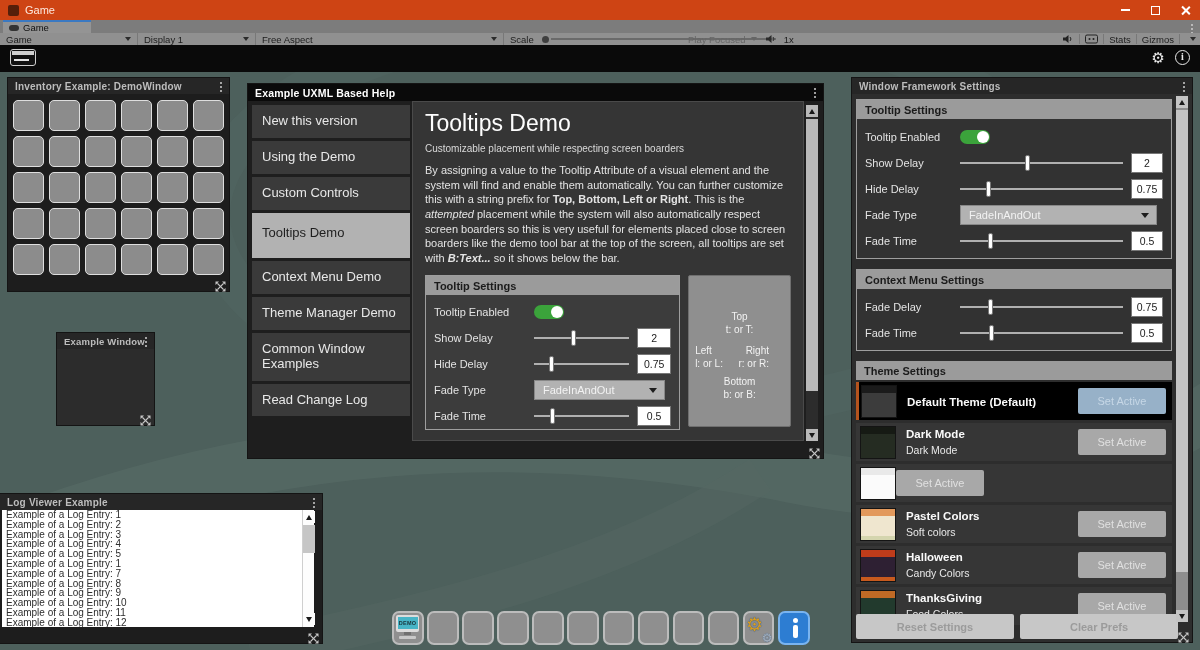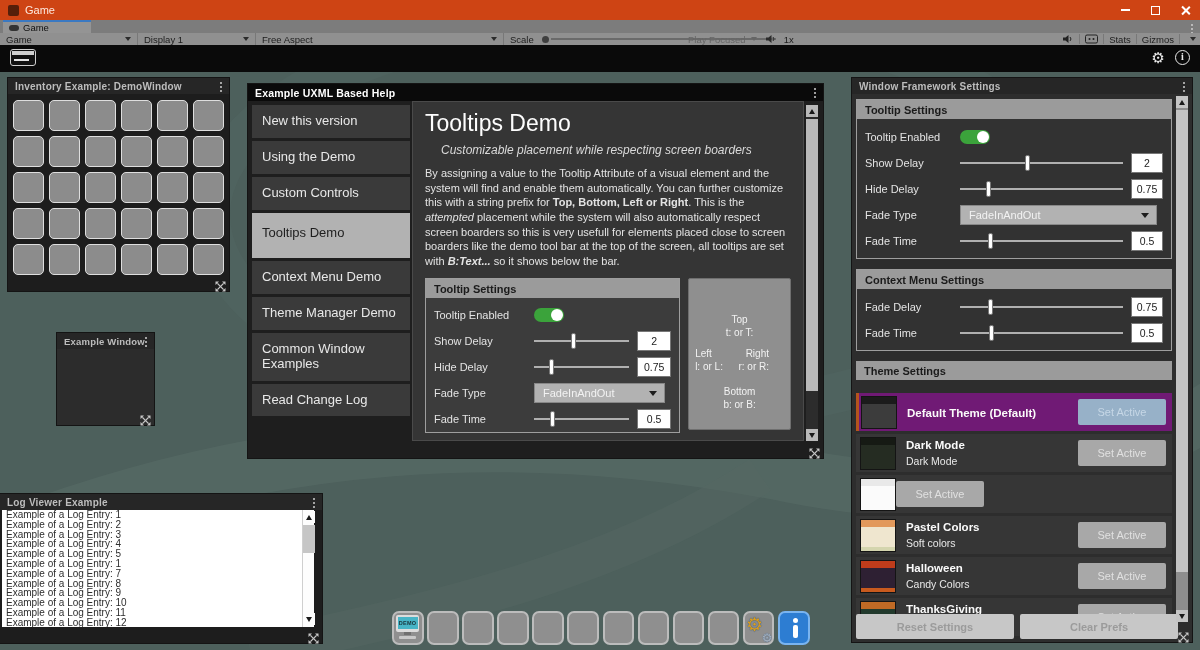--- a/index.html
+++ b/index.html
@@ -54,55 +54,55 @@
   #examplewin .fw-title{font-size:9.5px;}
   
   #help{left:248px;top:84px;width:575px;height:374px;background:#1e1e1e;}
   #help .fw-header{height:17px;background:#0a0a0a;}
   #help .fw-title{color:#fff;font-size:10.5px;}
   .help-menu{position:absolute;left:4px;top:21px;width:158px;display:flex;flex-direction:column;gap:3px;}
   .menu-item{background:#3a3a3a;color:#e8e8e8;font-size:13px;padding:9px 10px;line-height:1.15;}
   .menu-item.sel{background:#b2b2b2;color:#1e1e1e;padding:13px 10px 17px 10px;}
   .help-content{position:absolute;left:164px;top:17px;width:392px;height:340px;background:#353535;border:1px solid #4a4a4a;box-sizing:border-box;padding:6px 12px;color:#e3e3e3;overflow:hidden;}
   .hc-h1{font-size:23px;color:#fdfdfd;margin:2px 0 6px 0;}
-  .hc-sub{font-size:12px;color:#d9d9d9;margin:0 0 9px 16px;font-style:italic;}
+  .hc-sub{font-size:10px;color:#d9d9d9;margin:0 0 9px 0;}
   .hc-p{font-size:11px;line-height:1.33;margin:0 0 10px 0;}
   .hc-row{display:flex;gap:8px;}
   .tpanel{width:268px;border:1px solid #9e9e9e;background:#3c3c3c;box-sizing:border-box;}
   .tpanel-hdr,.sec-hdr{height:19px;background:#9b9b9b;color:#1b1b1b;font-size:11px;font-weight:bold;display:flex;align-items:center;padding-left:8px;box-sizing:border-box;}
   .trow{display:flex;align-items:center;height:24px;padding:1px 8px;}
   .trow .lbl{flex:0 0 100px;font-size:11px;color:#e3e3e3;}
   .toggle{width:30px;height:14px;border-radius:8px;position:relative;}
   .toggle::after{content:"";position:absolute;right:1px;top:1px;width:12px;height:12px;border-radius:50%;background:#fff;}
   .slider{position:relative;flex:1;height:16px;margin-right:8px;}
   .slider .track{position:absolute;left:0;right:0;top:7px;height:2px;background:#b0b0b0;}
   .slider .thumb{position:absolute;top:0;width:5px;height:16px;background:#fff;border:1px solid #777;border-radius:2px;box-sizing:border-box;}
   .valbox{width:34px;height:20px;background:#fff;border:1px solid #777;box-sizing:border-box;color:#222;font-size:10.5px;display:flex;align-items:center;justify-content:center;}
   .dropdown{flex:1;height:20px;background:#b2b2b2;border:1px solid #888;box-sizing:border-box;display:flex;align-items:center;margin-right:6px;position:relative;}
   .dropdown .dd-text{font-size:11px;color:#f2f2f2;margin-left:8px;}
   .dd-caret{position:absolute;right:7px;top:7px;width:0;height:0;border-left:4.5px solid transparent;border-right:4.5px solid transparent;border-top:5.5px solid #1d1d1d;}
   .placement{width:108px;height:152px;background:#8f8f8f;border:1px solid #6f6f6f;border-radius:2px;box-sizing:border-box;color:#f2f2f2;font-size:10px;line-height:1.3;text-align:center;}
   .pl-top{margin-top:34px;}
   .pl-mid{display:flex;justify-content:space-between;padding:8px 21px 0 6px;text-align:left;}
   .pl-mid .r{text-align:right;}
-  .pl-bottom{margin-top:12px;}
+  .pl-bottom{margin-top:5px;}
   
   .v-scroll{position:absolute;width:12px;}
   .vs-btn{position:absolute;left:0;width:12px;height:12px;background:#b9b9b9;display:flex;align-items:center;justify-content:center;}
   .tri-up{width:0;height:0;border-left:3.5px solid transparent;border-right:3.5px solid transparent;border-bottom:5px solid #1a1a1a;}
   .tri-down{width:0;height:0;border-left:3.5px solid transparent;border-right:3.5px solid transparent;border-top:5px solid #1a1a1a;}
   .vs-thumb{position:absolute;left:0;width:12px;background:#b9b9b9;}
   #help-scroll{left:558px;top:21px;height:336px;background:#2c2c2c;}
   
   #framework{left:852px;top:78px;width:340px;height:564px;background:#2d2d2d;}
   .fw-body{position:absolute;left:4px;top:18px;width:316px;}
   .section{border:1px solid #9e9e9e;background:#323232;margin-bottom:10px;}
   .section .trow .lbl{flex:0 0 95px;}
   .section .valbox{width:32px;}
-  .theme-hdr{margin:3px 0 13px 0;}
+  .theme-hdr{margin:3px 0 2px 0;}
   .theme-list{display:flex;flex-direction:column;gap:3px;}
   .theme-item{height:38px;background:#363636;display:flex;align-items:center;position:relative;}
   .theme-item.sel{border-left:3px solid #b5531d;}
   .t-thumb{width:36px;height:33px;margin-left:4px;border:1px solid #141414;box-sizing:border-box;display:flex;flex-direction:column;}
   .theme-item.sel .t-thumb{margin-left:2px;}
   .t-bar{height:7px;}
   .t-body{flex:1;}
   .t-foot{height:4px;}
   .t-text{margin-left:10px;flex:1;}
   .t-name{font-size:11.5px;font-weight:bold;color:#fafafa;}
@@ -474,21 +474,21 @@
           <span class="lbl">Fade Time</span>
           <span class="slider">
               <span class="track"></span>
               <span class="thumb" style="left:18%;"></span>
             </span>
           <span class="valbox">0.5</span>
         </div>
       </div>
       <div class="sec-hdr theme-hdr">Theme Settings</div>
       <div class="theme-list">
-        <div class="theme-item sel" style="background: #701a75;">
+        <div class="theme-item sel" style="background: #000000;">
           <span class="t-thumb">
               <span class="t-bar" style="background: rgb(27, 27, 27);"></span>
               <span class="t-body" style="background: rgb(60, 60, 60);"></span>
               <span class="t-foot" style="background: rgb(60, 60, 60);"></span>
             </span>
           <span class="t-text"><span class="t-name">Default Theme (Default)</span></span>
           <span class="setactive">Set Active</span>
         </div>
         <div class="theme-item">
           <span class="t-thumb">

